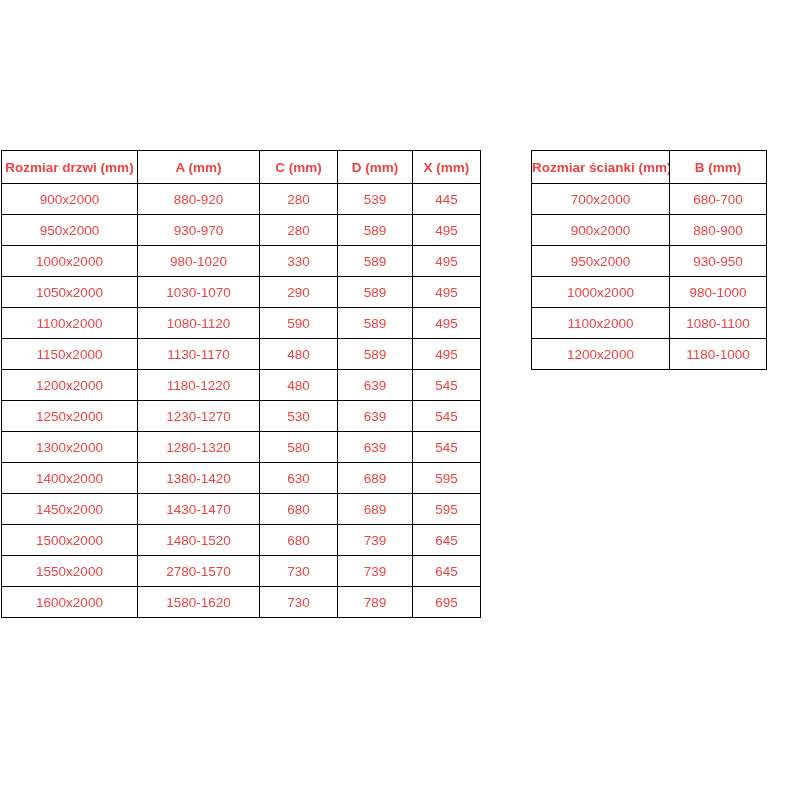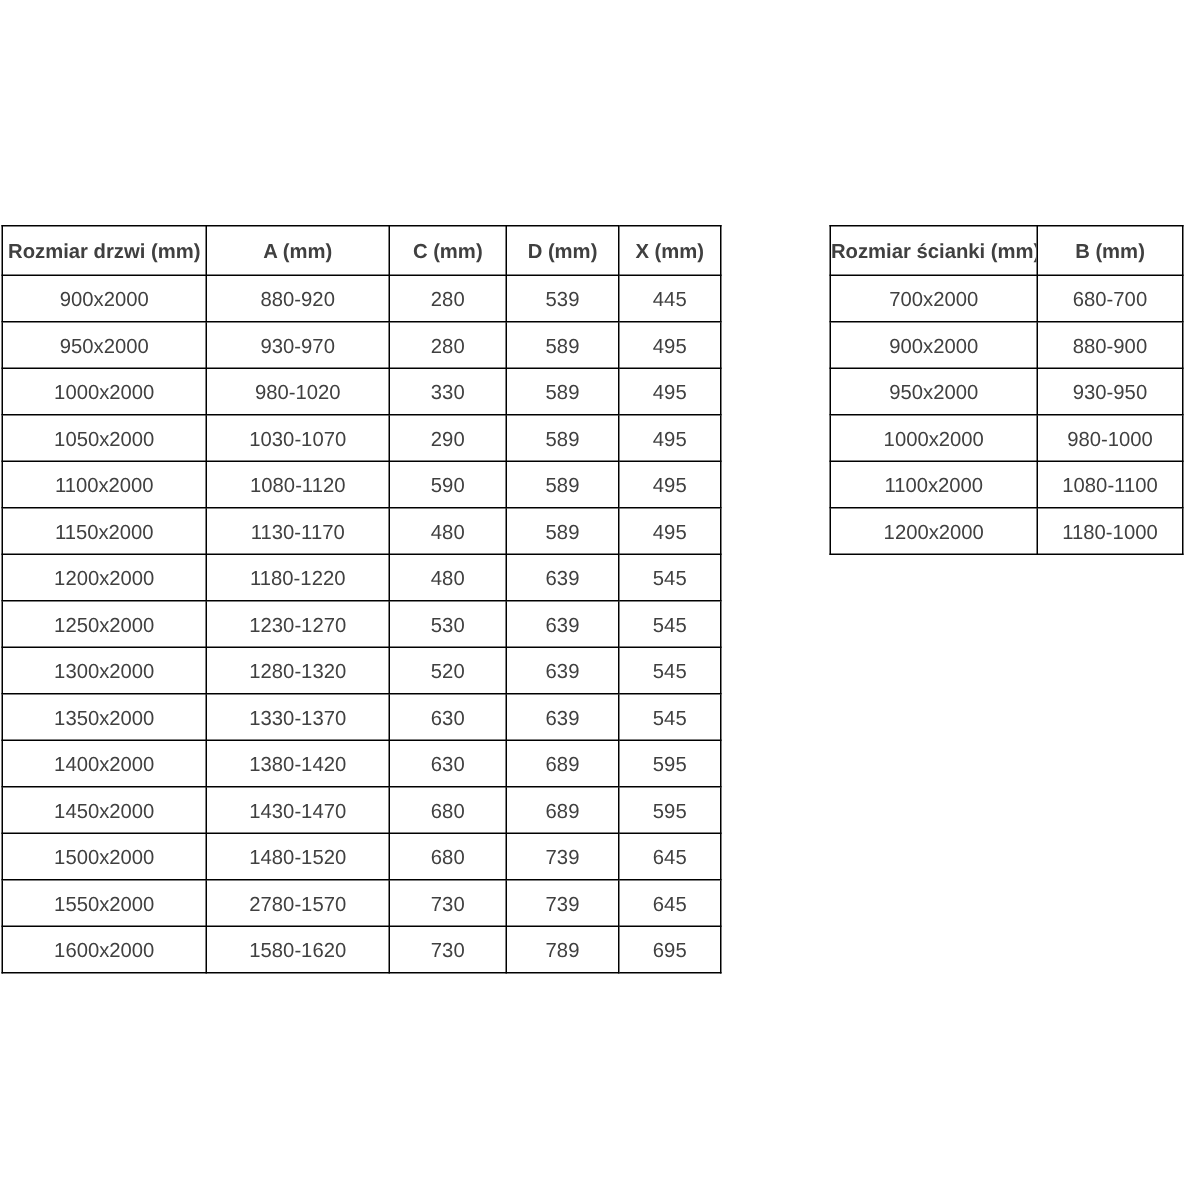--- a/index.html
+++ b/index.html
@@ -13,21 +13,21 @@
     height: 800px;
     font-family: "Liberation Sans", sans-serif;
     color: #000000;
   }
   .dim-table {
     position: absolute;
     border-collapse: collapse;
     table-layout: fixed;
     background: #ffffff;
     font-size: 13.5px;
-    color: #404040;
+    color: #ef4444;
   }
   .dim-table th,
   .dim-table td {
     border: 1px solid #000000;
     text-align: center;
     vertical-align: middle;
     padding: 0;
     overflow: hidden;
     white-space: nowrap;
   }
@@ -38,21 +38,21 @@
   .dim-table td {
     font-weight: normal;
     height: 30px;
   }
   #doors-table {
     left: 1px;
     top: 150px;
     width: 479px;
   }
   #walls-table {
-    left: 553px;
+    left: 531px;
     top: 150px;
     width: 235px;
   }
 </style>
 </head>
 <body>
 
 <table id="doors-table" class="dim-table">
   <colgroup>
     <col style="width:136px">
@@ -123,28 +123,21 @@
       <tr>
         <td>1250x2000</td>
         <td>1230-1270</td>
         <td>530</td>
         <td>639</td>
         <td>545</td>
       </tr>
       <tr>
         <td>1300x2000</td>
         <td>1280-1320</td>
-        <td>520</td>
-        <td>639</td>
-        <td>545</td>
-      </tr>
-      <tr>
-        <td>1350x2000</td>
-        <td>1330-1370</td>
-        <td>630</td>
+        <td>580</td>
         <td>639</td>
         <td>545</td>
       </tr>
       <tr>
         <td>1400x2000</td>
         <td>1380-1420</td>
         <td>630</td>
         <td>689</td>
         <td>595</td>
       </tr>

